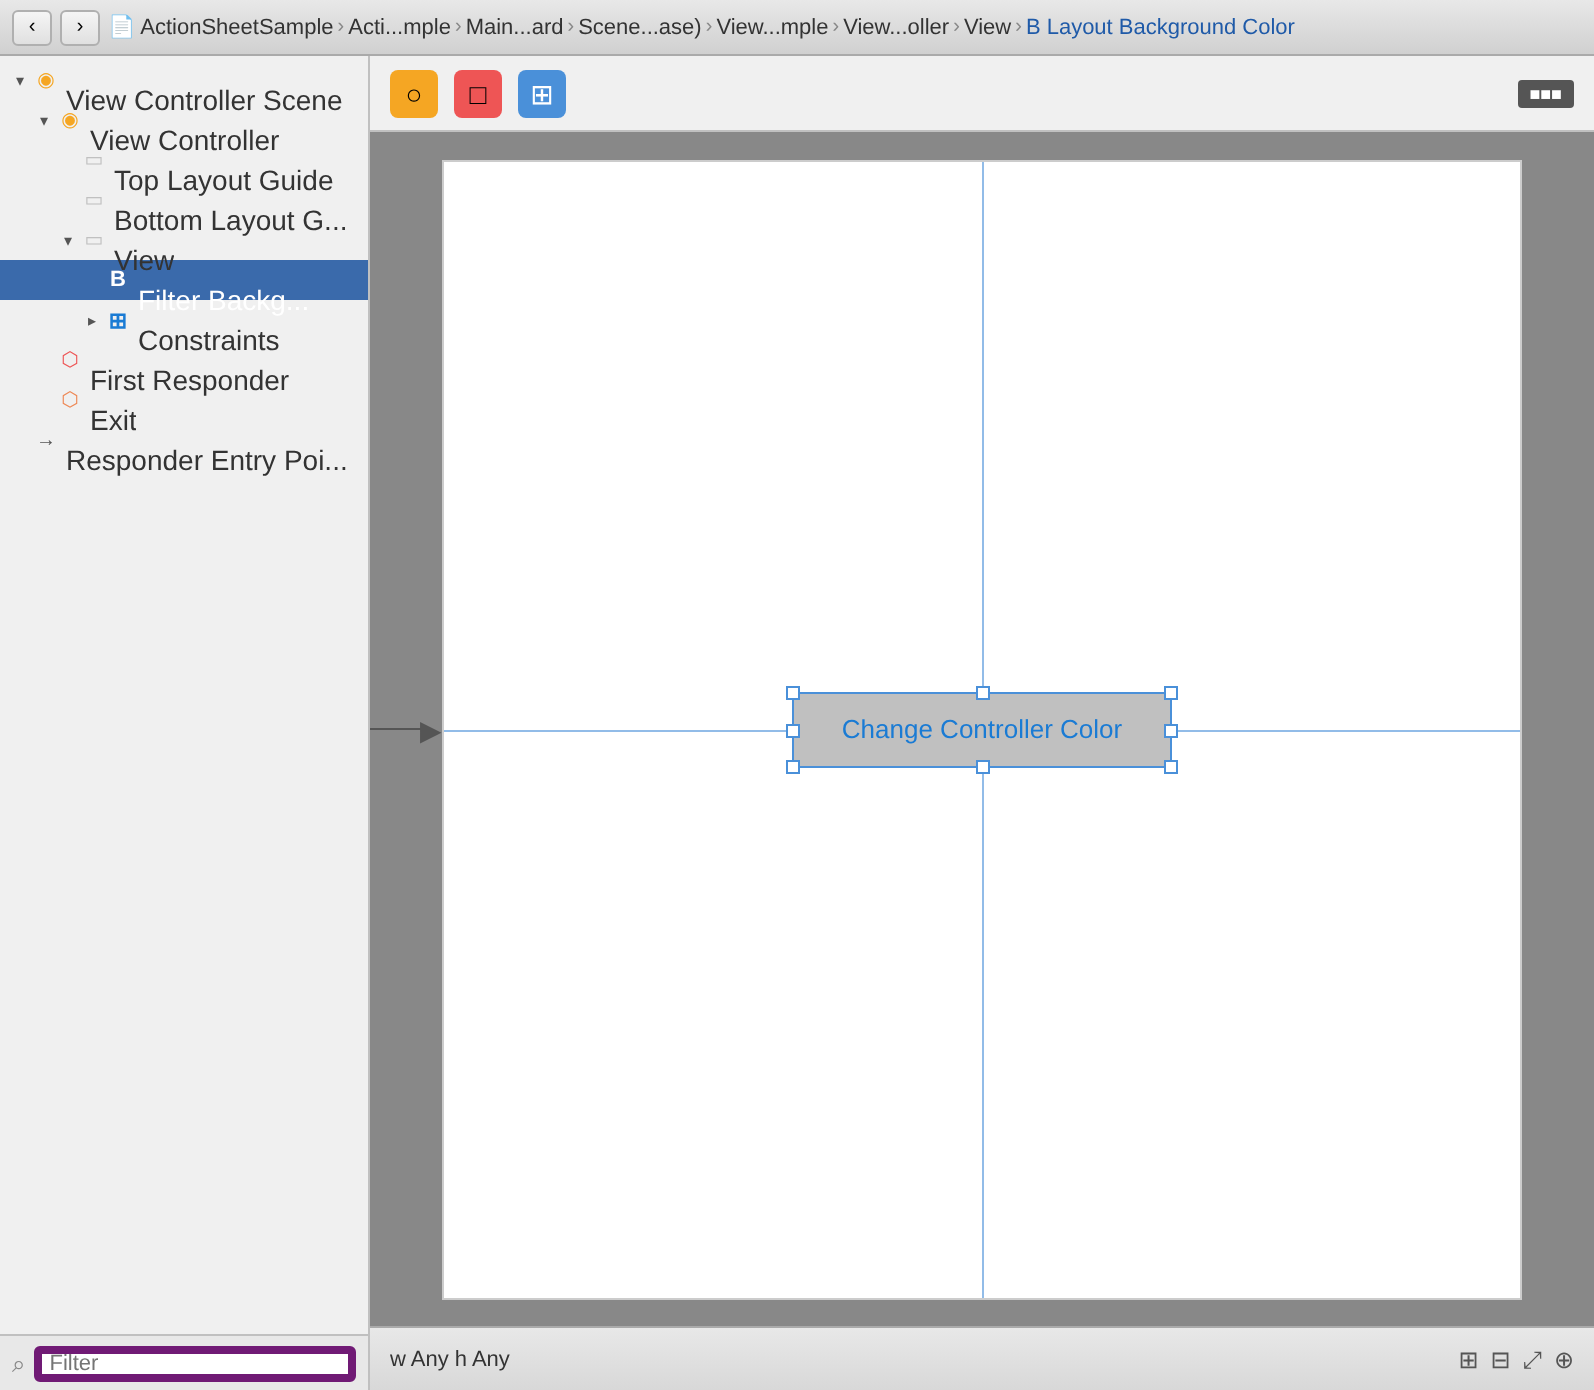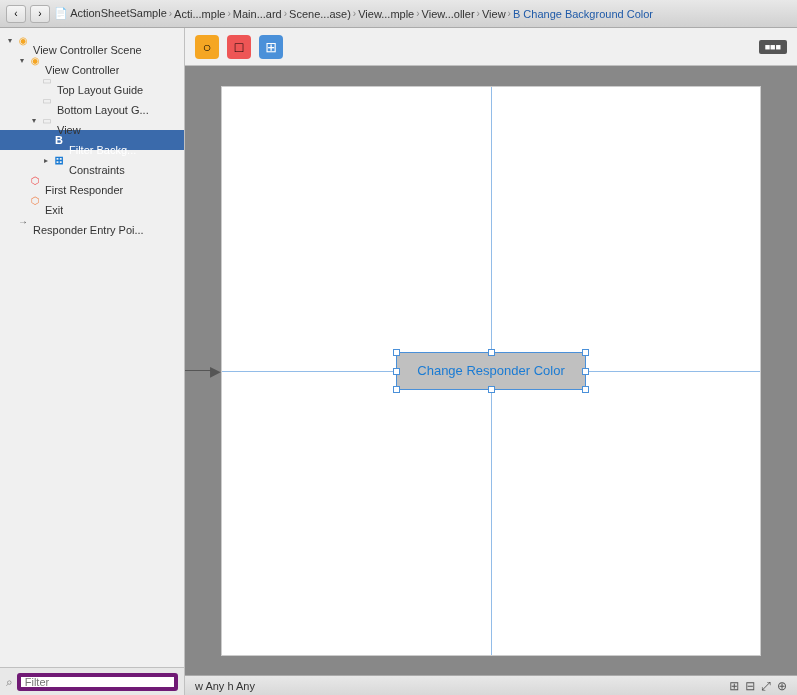--- a/index.html
+++ b/index.html
@@ -84,21 +84,21 @@
       flex-shrink: 0;
     }
     .icon-scene { color: #f5a623; }
     .icon-vc { color: #f5a623; }
     .icon-layout { color: #c0c0c0; }
     .icon-view { color: #c0c0c0; }
     .icon-constraints { color: #1a7bd4; }
     .icon-responder { color: #e55; }
     .icon-exit { color: #e85; }
     .icon-entry { color: #555; }
-    .item-label { font-size: 11px; color: #333; overflow: hidden; text-overflow: ellipsis; margin-top: 19px; }
+    .item-label { font-size: 14px; color: #333; overflow: hidden; text-overflow: ellipsis; margin-top: 19px; }
 
     
     .sidebar-filter {
       height: 28px;
       background: #e8e8e8;
       border-top: 1px solid #c0c0c0;
       display: flex;
       align-items: center;
       padding: 0 6px;
       gap: 4px;
@@ -237,21 +237,21 @@
     .handle.tm { top: -4px; left: calc(50% - 3px); }
     .handle.tr { top: -4px; right: -4px; }
     .handle.ml { top: calc(50% - 3px); left: -4px; }
     .handle.mr { top: calc(50% - 3px); right: -4px; }
     .handle.bl { bottom: -4px; left: -4px; }
     .handle.bm { bottom: -4px; left: calc(50% - 3px); }
     .handle.br { bottom: -4px; right: -4px; }
 
     
     .bottom-bar {
-      height: 20px;
+      height: 32px;
       background: linear-gradient(to bottom, #e8e8e8, #d8d8d8);
       border-top: 1px solid #aaa;
       display: flex;
       align-items: center;
       justify-content: space-between;
       padding: 0 10px;
       flex-shrink: 0;
     }
     .bottom-right-icons {
       display: flex; align-items: center; gap: 6px;
@@ -285,21 +285,21 @@
     <span class="breadcrumb-item">Main...ard</span>
     <span class="breadcrumb-sep">›</span>
     <span class="breadcrumb-item">Scene...ase)</span>
     <span class="breadcrumb-sep">›</span>
     <span class="breadcrumb-item">View...mple</span>
     <span class="breadcrumb-sep">›</span>
     <span class="breadcrumb-item">View...oller</span>
     <span class="breadcrumb-sep">›</span>
     <span class="breadcrumb-item">View</span>
     <span class="breadcrumb-sep">›</span>
-    <span class="breadcrumb-item active">B Change Background Color</span>
+    <span class="breadcrumb-item active">B Layout Background Color</span>
   </div>
 </div>
 
 <div class="main-area">
 
   <div class="sidebar">
     <div class="sidebar-content">
 
       <div class="tree-item indent-0">
         <span class="tree-arrow expanded"></span>
@@ -402,21 +402,21 @@
         <div class="canvas-button">
 
           <div class="handle tl"></div>
           <div class="handle tm"></div>
           <div class="handle tr"></div>
           <div class="handle ml"></div>
           <div class="handle mr"></div>
           <div class="handle bl"></div>
           <div class="handle bm"></div>
           <div class="handle br"></div>
-          <span>Change Responder Color</span>
+          <span>Change Controller Color</span>
         </div>
 
       </div>
     </div>
 
     <div class="bottom-bar">
       <div>
         <span style="font-size:11px; color:#333;">w Any h Any</span>
       </div>
       <div class="bottom-right-icons">

